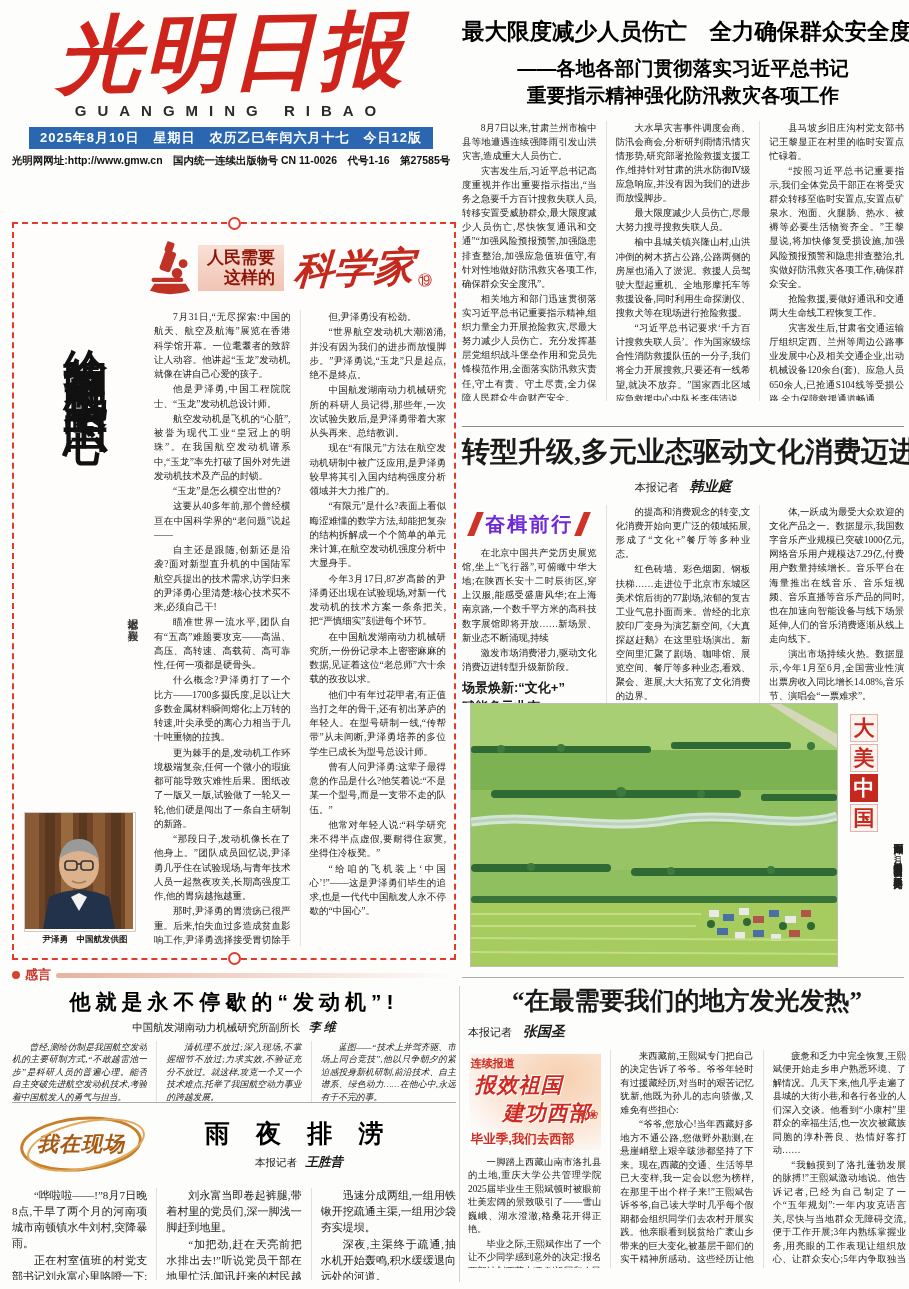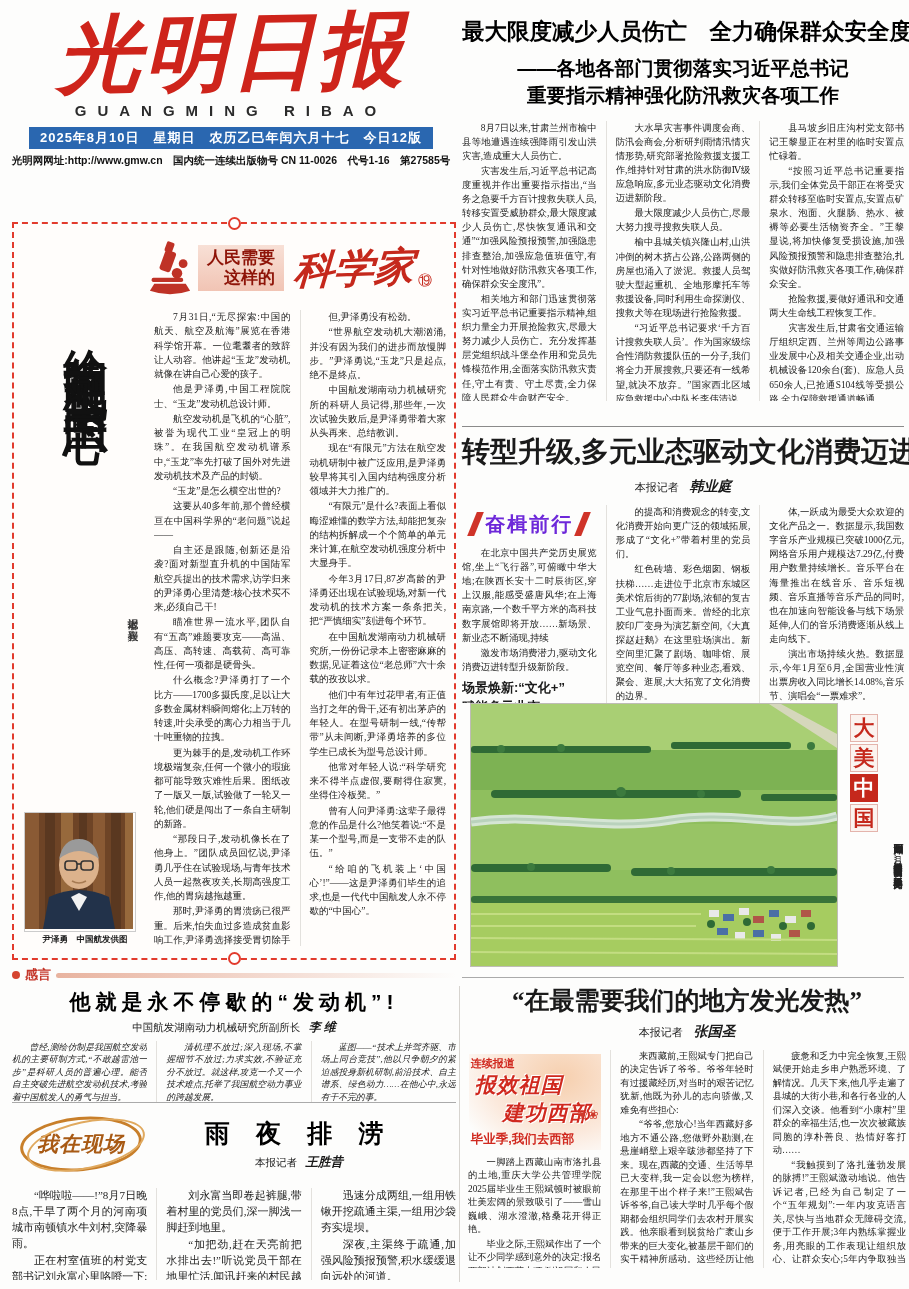--- a/index.html
+++ b/index.html
@@ -99,21 +99,21 @@
                  font-family:"Liberation Sans",sans-serif;}
   .sc-headwrap{flex:1;text-align:center;}
   .sc-head{font-size:25px;font-weight:900;letter-spacing:10px;color:#000;}
   .sc-by{font-size:10.5px;margin-top:4px;}
   .sc-by .bname{font-style:italic;font-weight:700;font-size:12.5px;margin-left:6px;}
   .sc-cols{margin-top:6px;height:92px;font-size:11px;line-height:1.45;}
 
   
   #west{position:absolute;left:468px;top:984px;width:438px;height:300px;}
   .we-head{font-size:25px;font-weight:900;text-align:center;white-space:nowrap;}
-  .we-by{text-align:center;font-size:11px;margin-top:6px;}
+  .we-by{font-size:11px;margin-top:6px;}
   .we-by .bname{font-size:14px;font-weight:700;font-style:italic;margin-left:8px;}
   .we-cols{margin-top:9px;height:218px;font-size:9.3px;line-height:1.45;}
   .we-badge{position:relative;width:132px;height:96px;margin:4px auto 6px;
             background:radial-gradient(ellipse at 70% 25%,#f6cfae 0%,#fbe9dc 55%,rgba(251,233,220,0) 85%);}
   .we-tag{position:absolute;left:2px;top:2px;font-size:11px;font-weight:900;color:#d0291f;
           font-family:"Liberation Sans",sans-serif;}
   .we-l1{position:absolute;left:6px;top:16px;font-size:21px;font-weight:900;font-style:italic;color:#d0291f;
          text-shadow:1px 1px 0 #fff,-1px -1px 0 #fff;letter-spacing:1px;}
   .we-l2{position:absolute;left:34px;top:44px;font-size:21px;font-weight:900;font-style:italic;color:#d0291f;
          text-shadow:1px 1px 0 #fff,-1px -1px 0 #fff;letter-spacing:1px;}
@@ -140,21 +140,21 @@
       <div>——各地各部门贯彻落实习近平总书记</div>
       <div>重要指示精神强化防汛救灾各项工作</div>
     </div>
     <div class="cols fl-cols">
       <div class="col">
           <p class="para">8月7日以来,甘肃兰州市榆中县等地遭遇连续强降雨引发山洪灾害,造成重大人员伤亡。</p>
           <p class="para">灾害发生后,习近平总书记高度重视并作出重要指示指出,“当务之急要千方百计搜救失联人员,转移安置受威胁群众,最大限度减少人员伤亡,尽快恢复通讯和交通”“加强风险预报预警,加强隐患排查整治,加强应急值班值守,有针对性地做好防汛救灾各项工作,确保群众安全度汛”。</p>
           <p class="para">相关地方和部门迅速贯彻落实习近平总书记重要指示精神,组织力量全力开展抢险救灾,尽最大努力减少人员伤亡。充分发挥基层党组织战斗堡垒作用和党员先锋模范作用,全面落实防汛救灾责任,守土有责、守土尽责,全力保障人民群众生命财产安全。</p>
         </div>
       <div class="col">
-          <p class="para">大水旱灾害事件调度会商、防汛会商会,分析研判雨情汛情灾情形势,研究部署抢险救援支援工作,维持针对甘肃的洪水防御Ⅳ级应急响应,多元业态驱动文化消费迈进新阶段。</p>
+          <p class="para">大水旱灾害事件调度会商、防汛会商会,分析研判雨情汛情灾情形势,研究部署抢险救援支援工作,维持针对甘肃的洪水防御Ⅳ级应急响应,并没有因为我们的进步而放慢脚步。</p>
           <p class="para">最大限度减少人员伤亡,尽最大努力搜寻搜救失联人员。</p>
           <p class="para">榆中县城关镇兴隆山村,山洪冲倒的树木挤占公路,公路两侧的房屋也涌入了淤泥。救援人员驾驶大型起重机、全地形摩托车等救援设备,同时利用生命探测仪、搜救犬等在现场进行抢险救援。</p>
           <p class="para">“习近平总书记要求‘千方百计搜救失联人员’。作为国家级综合性消防救援队伍的一分子,我们将全力开展搜救,只要还有一线希望,就决不放弃。”国家西北区域应急救援中心中队长李伟清说。</p>
         </div>
       <div class="col">
           <p class="para">县马坡乡旧庄沟村党支部书记王黎显正在村里的临时安置点忙碌着。</p>
           <p class="para">“按照习近平总书记重要指示,我们全体党员干部正在将受灾群众转移至临时安置点,安置点矿泉水、泡面、火腿肠、热水、被褥等必要生活物资齐全。”王黎显说,将加快修复受损设施,加强风险预报预警和隐患排查整治,扎实做好防汛救灾各项工作,确保群众安全。</p>
           <p class="para">抢险救援,要做好通讯和交通两大生命线工程恢复工作。</p>
           <p class="para">灾害发生后,甘肃省交通运输厅组织定西、兰州等周边公路事业发展中心及相关交通企业,出动机械设备120余台(套)、应急人员650余人,已抢通S104线等受损公路,全力保障救援通道畅通。</p>
         </div>
@@ -180,21 +180,21 @@
             <p class="para">在北京中国共产党历史展览馆,坐上“飞行器”,可俯瞰中华大地;在陕西长安十二时辰街区,穿上汉服,能感受盛唐风华;在上海南京路,一个数千平方米的高科技数字展馆即将开放……新场景、新业态不断涌现,持续</p>
             <p class="para">激发市场消费潜力,驱动文化消费迈进转型升级新阶段。</p>
           </div>
         <div class="cu-subhead">
           <div>场景焕新:“文化+”</div>
           <div>赋能多元业态</div>
         </div>
 
       </div>
       <div class="col">
-          <p class="para">的提高和消费观念的转变,文化消费开始向更广泛的领域拓展,形成了“文化+”带着村里的党员们。</p>
+          <p class="para">的提高和消费观念的转变,文化消费开始向更广泛的领域拓展,形成了“文化+”餐厅等多种业态。</p>
           <p class="para">红色砖墙、彩色烟囱、钢板扶梯……走进位于北京市东城区美术馆后街的77剧场,浓郁的复古工业气息扑面而来。曾经的北京胶印厂变身为演艺新空间,《大真探赵赶鹅》在这里驻场演出。新空间里汇聚了剧场、咖啡馆、展览空间、餐厅等多种业态,看戏、聚会、逛展,大大拓宽了文化消费的边界。</p>
         </div>
       <div class="col">
           <p class="para">体,一跃成为最受大众欢迎的文化产品之一。数据显示,我国数字音乐产业规模已突破1000亿元,网络音乐用户规模达7.29亿,付费用户数量持续增长。音乐平台在海量推出在线音乐、音乐短视频、音乐直播等音乐产品的同时,也在加速向智能设备与线下场景延伸,人们的音乐消费逐渐从线上走向线下。</p>
           <p class="para">演出市场持续火热。数据显示,今年1月至6月,全国营业性演出票房收入同比增长14.08%,音乐节、演唱会“一票难求”。</p>
         </div>
     </div>
   </div>
 
   <div id="photo">
@@ -329,22 +329,22 @@
           </div>
         <div class="col">
             <p class="para">但,尹泽勇没有松劲。</p>
             <p class="para">“世界航空发动机大潮汹涌,并没有因为我们的进步而放慢脚步。”尹泽勇说,“玉龙”只是起点,绝不是终点。</p>
             <p class="para">中国航发湖南动力机械研究所的科研人员记得,那些年,一次次试验失败后,是尹泽勇带着大家从头再来、总结教训。</p>
             <p class="para">现在“有限元”方法在航空发动机研制中被广泛应用,是尹泽勇较早将其引入国内结构强度分析领域并大力推广的。</p>
             <p class="para">“有限元”是什么?表面上看似晦涩难懂的数学方法,却能把复杂的结构拆解成一个个简单的单元来计算,在航空发动机强度分析中大显身手。</p>
             <p class="para">今年3月17日,87岁高龄的尹泽勇还出现在试验现场,对新一代发动机的技术方案一条条把关,把“严慎细实”刻进每个环节。</p>
             <p class="para">在中国航发湖南动力机械研究所,一份份记录本上密密麻麻的数据,见证着这位“老总师”六十余载的孜孜以求。</p>
             <p class="para">他们中有年过花甲者,有正值当打之年的骨干,还有初出茅庐的年轻人。在型号研制一线,“传帮带”从未间断,尹泽勇培养的多位学生已成长为型号总设计师。</p>
+            <p class="para">曾有人问尹泽勇:这辈子最得意的作品是什么?他笑着说:“不是某一个型号,而是一支带不走的队伍。”</p>
             <p class="para">他常对年轻人说:“科学研究来不得半点虚假,要耐得住寂寞,坐得住冷板凳。”</p>
-            <p class="para">曾有人问尹泽勇:这辈子最得意的作品是什么?他笑着说:“不是某一个型号,而是一支带不走的队伍。”</p>
             <p class="para">“给咱的飞机装上‘中国心’!”——这是尹泽勇们毕生的追求,也是一代代中国航发人永不停歇的“中国心”。</p>
           </div>
       </div>
     </div>
   </div>
 
   <div id="comment">
     <div class="cm-label">
       <span class="cm-dot"></span>
       <span class="cm-word">感言</span>
@@ -388,21 +388,21 @@
           <p class="para">“哗啦啦——!”8月7日晚8点,干旱了两个月的河南项城市南顿镇水牛刘村,突降暴雨。</p>
           <p class="para">正在村室值班的村党支部书记刘永富心里咯噔一下:雨要是下个不停,地里刚出穗的玉米可咋办?</p>
           <p class="para">果然,村民的电话一个接一个打来:“书记,俺家地里积水越来越深,玉米要被淹了!”</p>
         </div>
       <div class="col">
           <p class="para">刘永富当即卷起裤腿,带着村里的党员们,深一脚浅一脚赶到地里。</p>
           <p class="para">“加把劲,赶在天亮前把水排出去!”听说党员干部在地里忙活,闻讯赶来的村民越聚越多,很快</p>
         </div>
       <div class="col">
           <p class="para">迅速分成两组,一组用铁锹开挖疏通主渠,一组用沙袋夯实堤坝。</p>
-          <p class="para">深夜,主渠终于疏通,加强风险预报预警,积水缓缓退向远处的河道。</p>
+          <p class="para">深夜,主渠终于疏通,抽水机开始轰鸣,积水缓缓退向远处的河道。</p>
           <p class="para">凌晨4点多,雨停了,积水渐渐退去,玉米苗重新挺直了腰杆。大家你一言我一语,笑声在雨后的田野里回荡。</p>
         </div>
     </div>
   </div>
 
   <div class="divider" style="left:462px;top:977px;width:442px;border-color:#aaa;"></div>
   <div id="vrule"></div>
 
   <div id="west">
     <div class="we-head">“在最需要我们的地方发光发热”</div>

